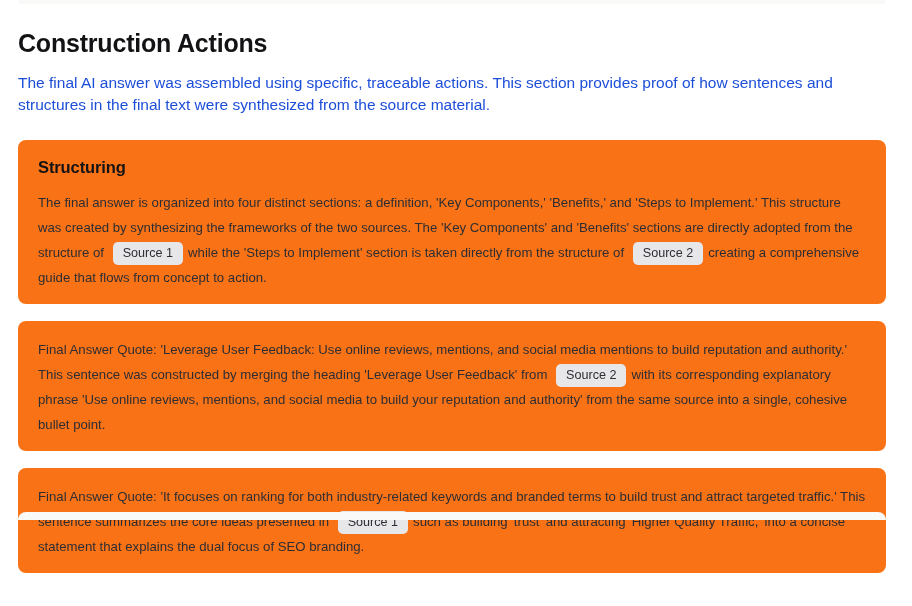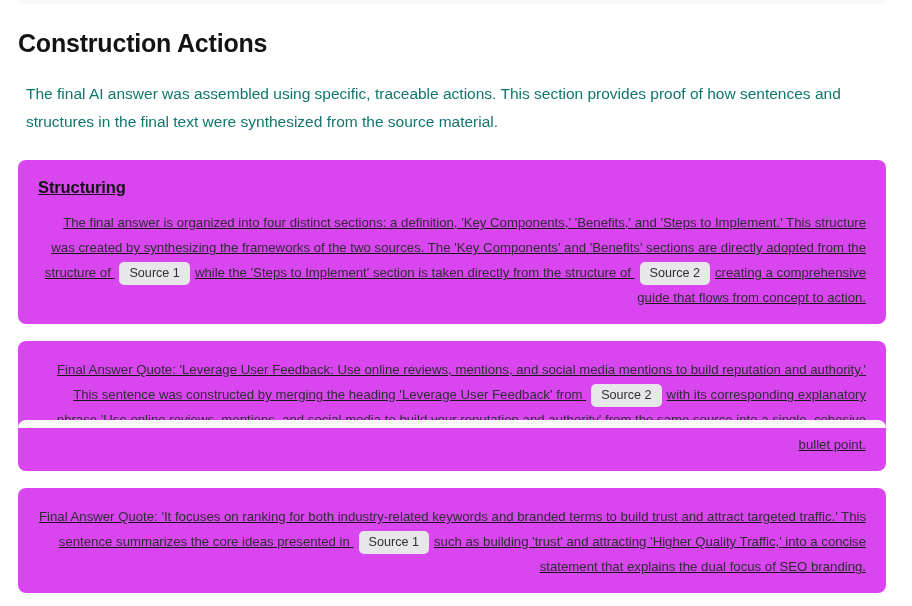--- a/index.html
+++ b/index.html
@@ -13,21 +13,21 @@
   }
   body {
     font-family: "Liberation Sans", sans-serif;
     color: #18181b;
     -webkit-font-smoothing: antialiased;
   }
 
   .page {
     position: relative;
     width: 912px;
-    height: 428px;
+    height: 520px;
     padding: 0 18px;
   }
 
   
   .top-sliver {
     position: absolute;
     left: 18px;
     right: 26px;
     top: 0;
     height: 4px;
@@ -40,58 +40,57 @@
     margin: 0;
     padding-top: 28px;
     font-size: 25px;
     line-height: 30px;
     font-weight: 700;
     letter-spacing: -0.2px;
     color: #131316;
   }
 
   .page-intro {
-    margin: 8px;
+    margin: 0;
     padding-top: 14px;
     width: 868px;
     font-size: 15.5px;
-    line-height: 28px;
-    color: #0f766e;
+    line-height: 22px;
+    color: #1d4ed8;
     font-weight: 400;
   }
 
   .cards {
     margin-top: 24px;
   }
 
   .card {
-    background: #d946ef;
+    background: #f97316;
     border-radius: 8px;
     padding: 16px 20px 14px 20px;
     margin-bottom: 17px;
     width: 868px;
-    text-decoration: underline;
   }
 
   .card-title {
     margin: 0 0 12px 0;
     font-size: 16.5px;
     line-height: 22px;
     font-weight: 700;
     color: #131316;
     letter-spacing: -0.1px;
   }
 
   .card-body {
     margin: 0;
     font-size: 13.2px;
     line-height: 25px;
     color: #2d2d33;
     font-weight: 400;
-    text-align: right;
+    text-align: left;
   }
 
   .src-badge {
     display: inline-block;
     background: #e7e7ea;
     border-radius: 5px;
     padding: 3px 10px 4px 10px;
     margin: 0 5px;
     font-size: 12.6px;
     line-height: 16px;

